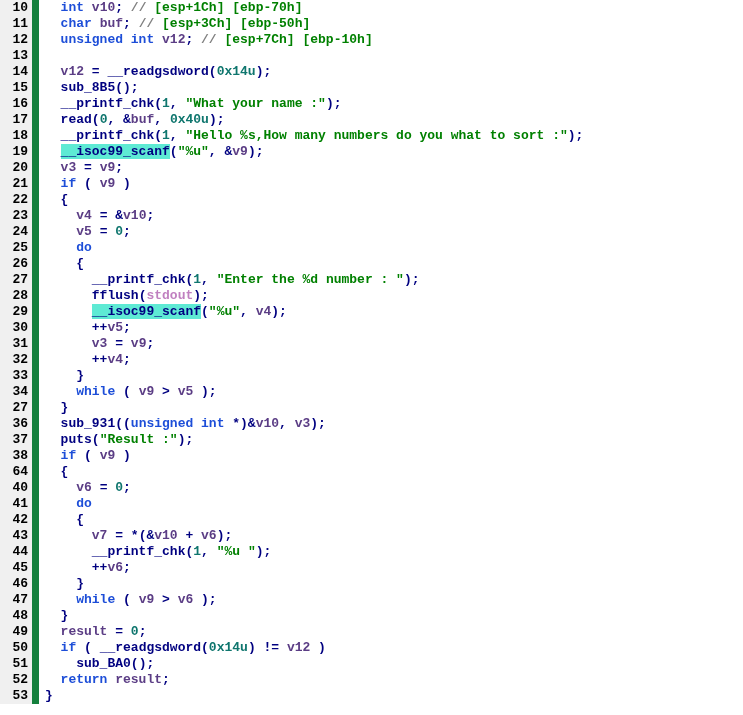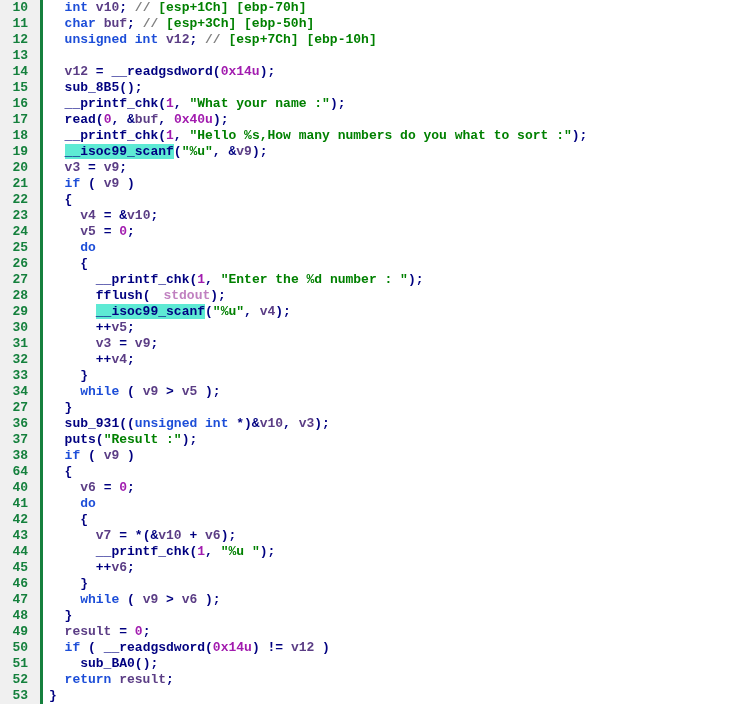--- a/index.html
+++ b/index.html
@@ -10,48 +10,48 @@
     font-weight: bold;
     background: #ffffff;
     color: #000080;
   }
   .code-container {
     display: flex;
     width: 743px;
   }
   .gutter {
     background: #f0f0f0;
-    border-right: 3px solid #15803d;
+    border-right: 7px solid #15803d;
     text-align: right;
-    padding-right: 12px;
-    color: #15803d;
+    padding-right: 4px;
+    color: #000000;
     user-select: none;
     flex-shrink: 0;
     width: 28px;
   }
   .gutter div {
     height: 16px;
     line-height: 16px;
   }
   .code {
     padding-left: 6px;
     white-space: pre;
   }
   .code .line {
     height: 16px;
     line-height: 16px;
   }
   .kw { color: #1d4ed8; }
   .comment { color: #808080; }
-  .num { color: #a21caf; }
+  .num { color: #0f766e; }
   .reg { color: #008000; }
   .str { color: #008000; }
   .func { color: #000080; }
   .var { color: #5b3d85; }
-  .ptr { color: #c080c0; margin-left: 13px; }
+  .ptr { color: #c080c0; }
   .hilite { background: #5eead4; color: #000080; }
   .op { color: #000080; }
 </style>
 </head>
 <body>
 
 <div class="code-container">
   <div class="gutter" id="gutter">
       <div>10</div>
       <div>11</div>

